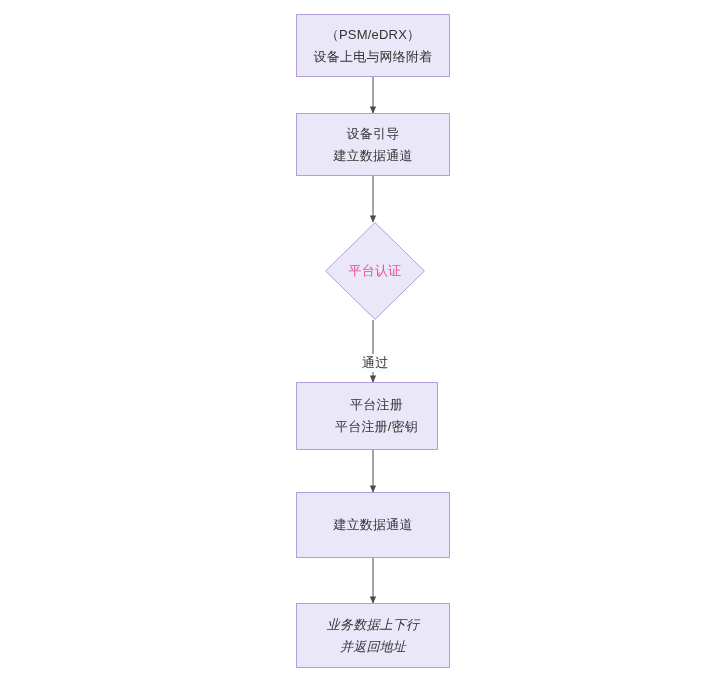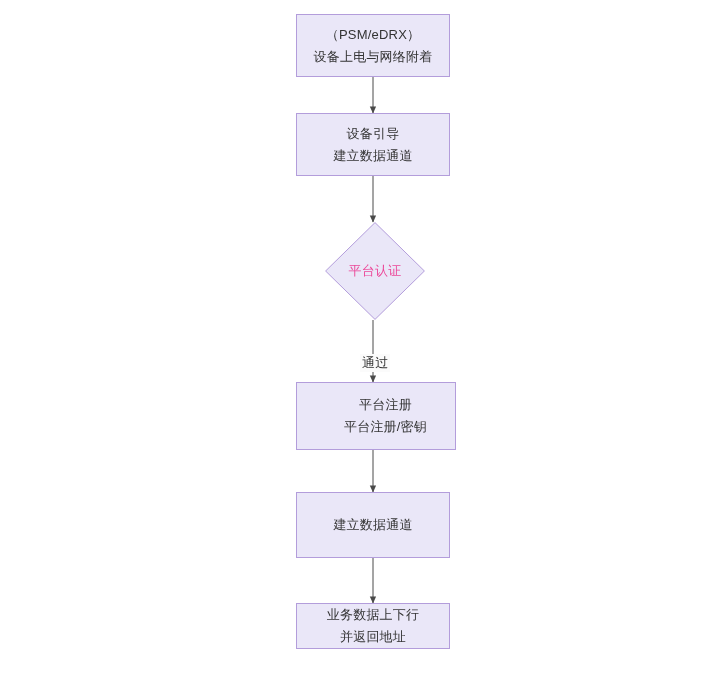--- a/index.html
+++ b/index.html
@@ -103,21 +103,21 @@
 
   <div id="node-layer">
       <div class="node" style="left: 296px; top: 14px; width: 154px; height: 63px;"><span class="line">（PSM/eDRX）</span><span class="line">设备上电与网络附着</span></div>
       <div class="node" style="left: 296px; top: 113px; width: 154px; height: 63px;"><span class="line">设备引导</span><span class="line">建立数据通道</span></div>
       <div class="decision" style="left: 325px; top: 222px; width: 100px; height: 98px;">
         <svg class="shape" viewBox="0 0 100 98">
           <polygon points="50,0.6 99.4,49 50,97.4 0.6,49" fill="#eae7f8" stroke="#b39ddb" stroke-width="1"></polygon>
         </svg>
         <div class="dlabel">平台认证</div>
       </div>
-      <div class="node" style="left: 296px; top: 382px; width: 160px; height: 68px; padding-left: 19px;"><span class="line">平台注册</span><span class="line">平台注册/密钥</span></div>
+      <div class="node" style="left: 296px; top: 382px; width: 142px; height: 68px; padding-left: 19px;"><span class="line">平台注册</span><span class="line">平台注册/密钥</span></div>
       <div class="node" style="left: 296px; top: 492px; width: 154px; height: 66px;"><span class="line">建立数据通道</span></div>
-      <div class="node" style="left: 296px; top: 603px; width: 154px; height: 46px;"><span class="line">业务数据上下行</span><span class="line">并返回地址</span></div>
+      <div class="node" style="left: 296px; top: 603px; width: 154px; height: 65px; font-style: italic;"><span class="line">业务数据上下行</span><span class="line">并返回地址</span></div>
     </div>
   <div id="label-layer">
       <div class="edge-label" style="left: 360px; top: 348px; margin-top: 6px;">通过</div>
     </div>
 
 </div>
 
 </body></html>

